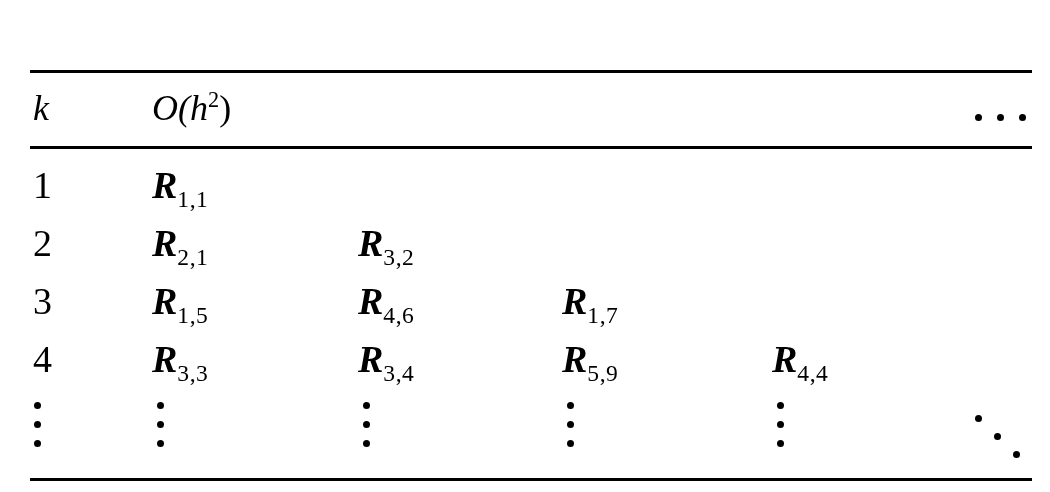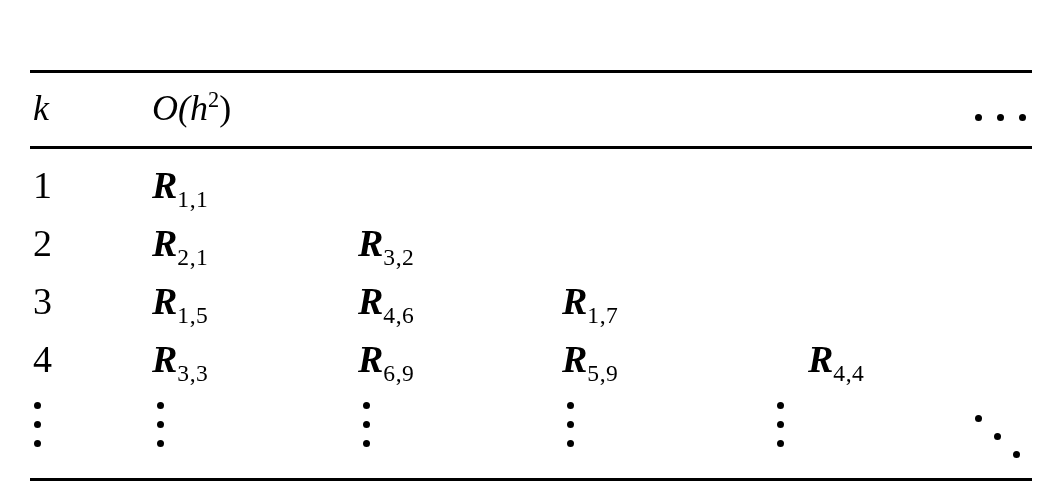--- a/index.html
+++ b/index.html
@@ -197,23 +197,23 @@
     <div class="cell body-r" style="left:122px; top:154px;"><span>R</span><sub>2,1</sub></div>
     <div class="cell body-r" style="left:328px; top:154px;"><span>R</span><sub>3,2</sub></div>
 
     <div class="cell body-num" style="left:3px; top:212px;">3</div>
     <div class="cell body-r" style="left:122px; top:212px;"><span>R</span><sub>1,5</sub></div>
     <div class="cell body-r" style="left:328px; top:212px;"><span>R</span><sub>4,6</sub></div>
     <div class="cell body-r" style="left:532px; top:212px;"><span>R</span><sub>1,7</sub></div>
 
     <div class="cell body-num" style="left:3px; top:270px;">4</div>
     <div class="cell body-r" style="left:122px; top:270px;"><span>R</span><sub>3,3</sub></div>
-    <div class="cell body-r" style="left:328px; top:270px;"><span>R</span><sub>6,9</sub></div>
+    <div class="cell body-r" style="left:328px; top:270px;"><span>R</span><sub>3,4</sub></div>
     <div class="cell body-r" style="left:532px; top:270px;"><span>R</span><sub>5,9</sub></div>
-    <div class="cell body-r" style="left:742px; top:270px;margin-left:36px;"><span>R</span><sub>4,4</sub></div>
+    <div class="cell body-r" style="left:742px; top:270px;"><span>R</span><sub>4,4</sub></div>
 
     <div class="vdots" style="left:4px;   top:332px;">
         <i></i>
         <i></i>
         <i></i>
       </div>
     <div class="vdots" style="left:127px; top:332px;">
         <i></i>
         <i></i>
         <i></i>

